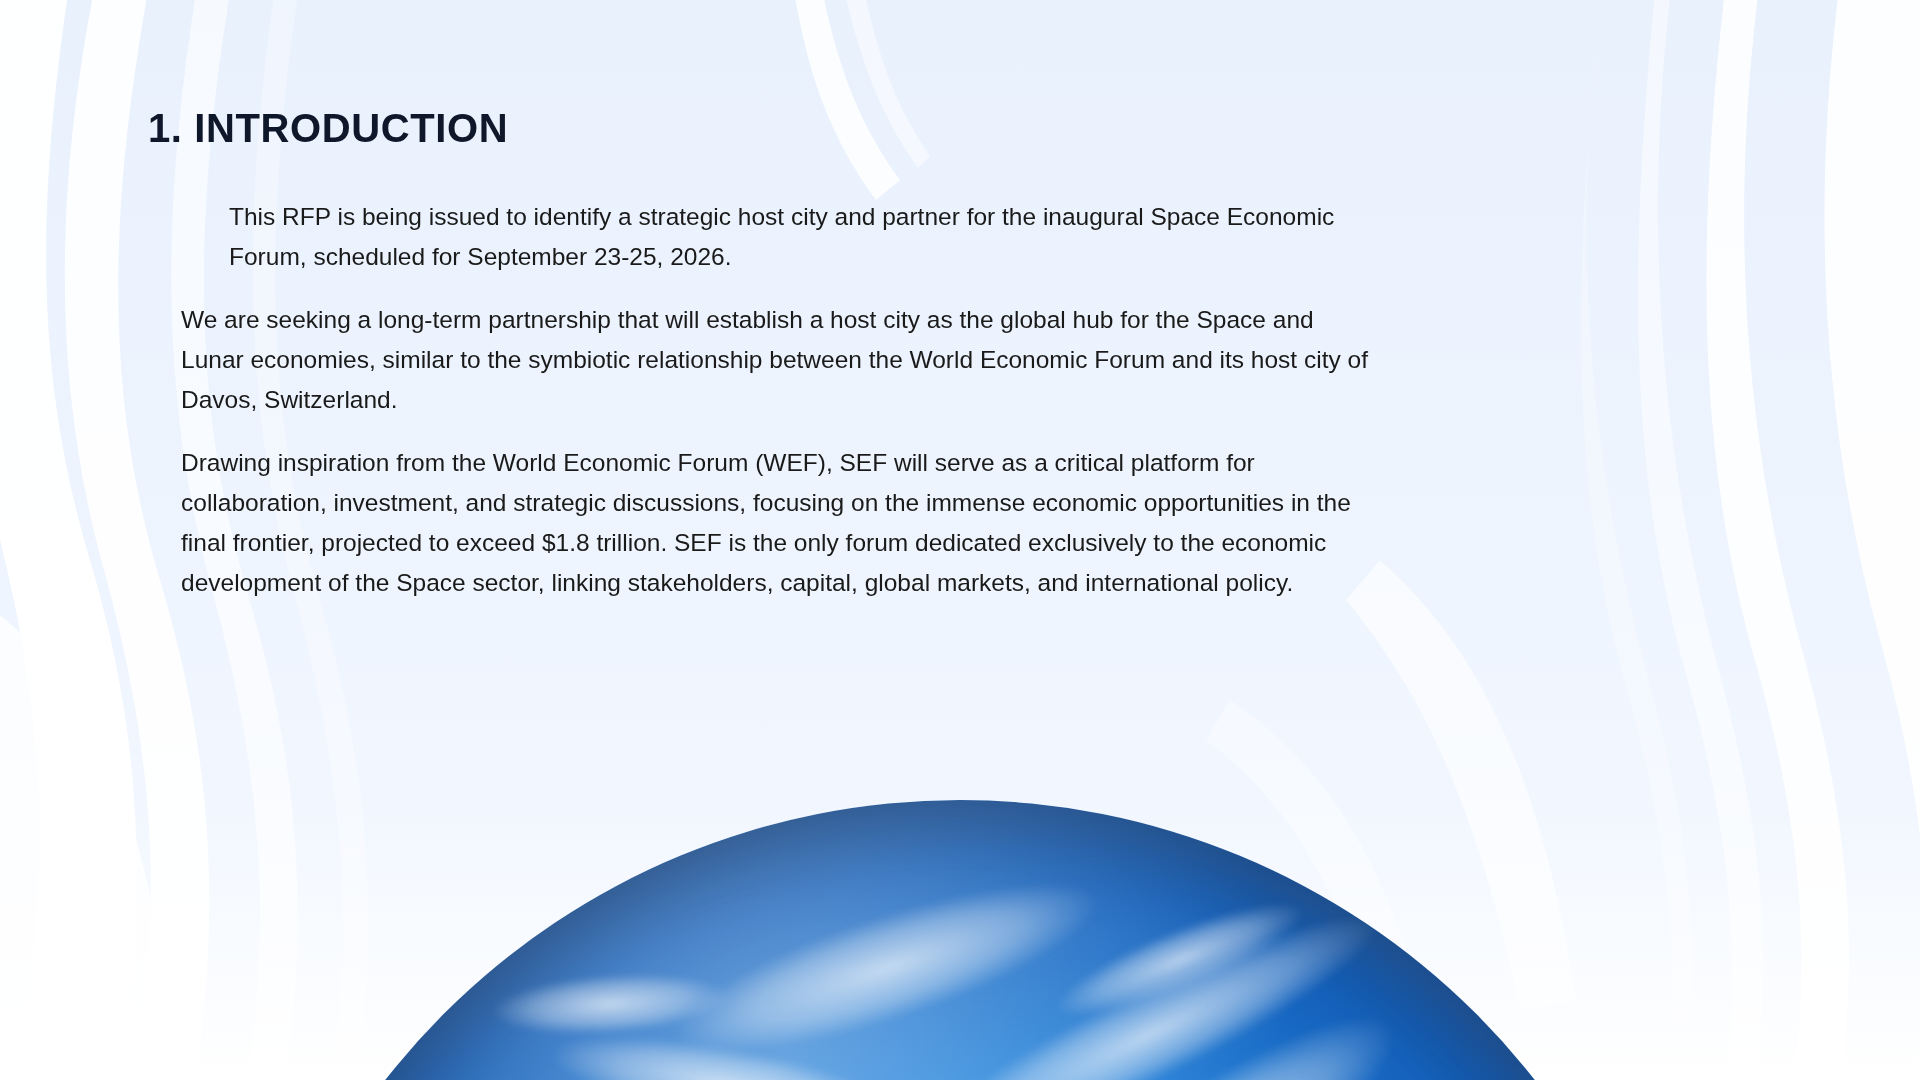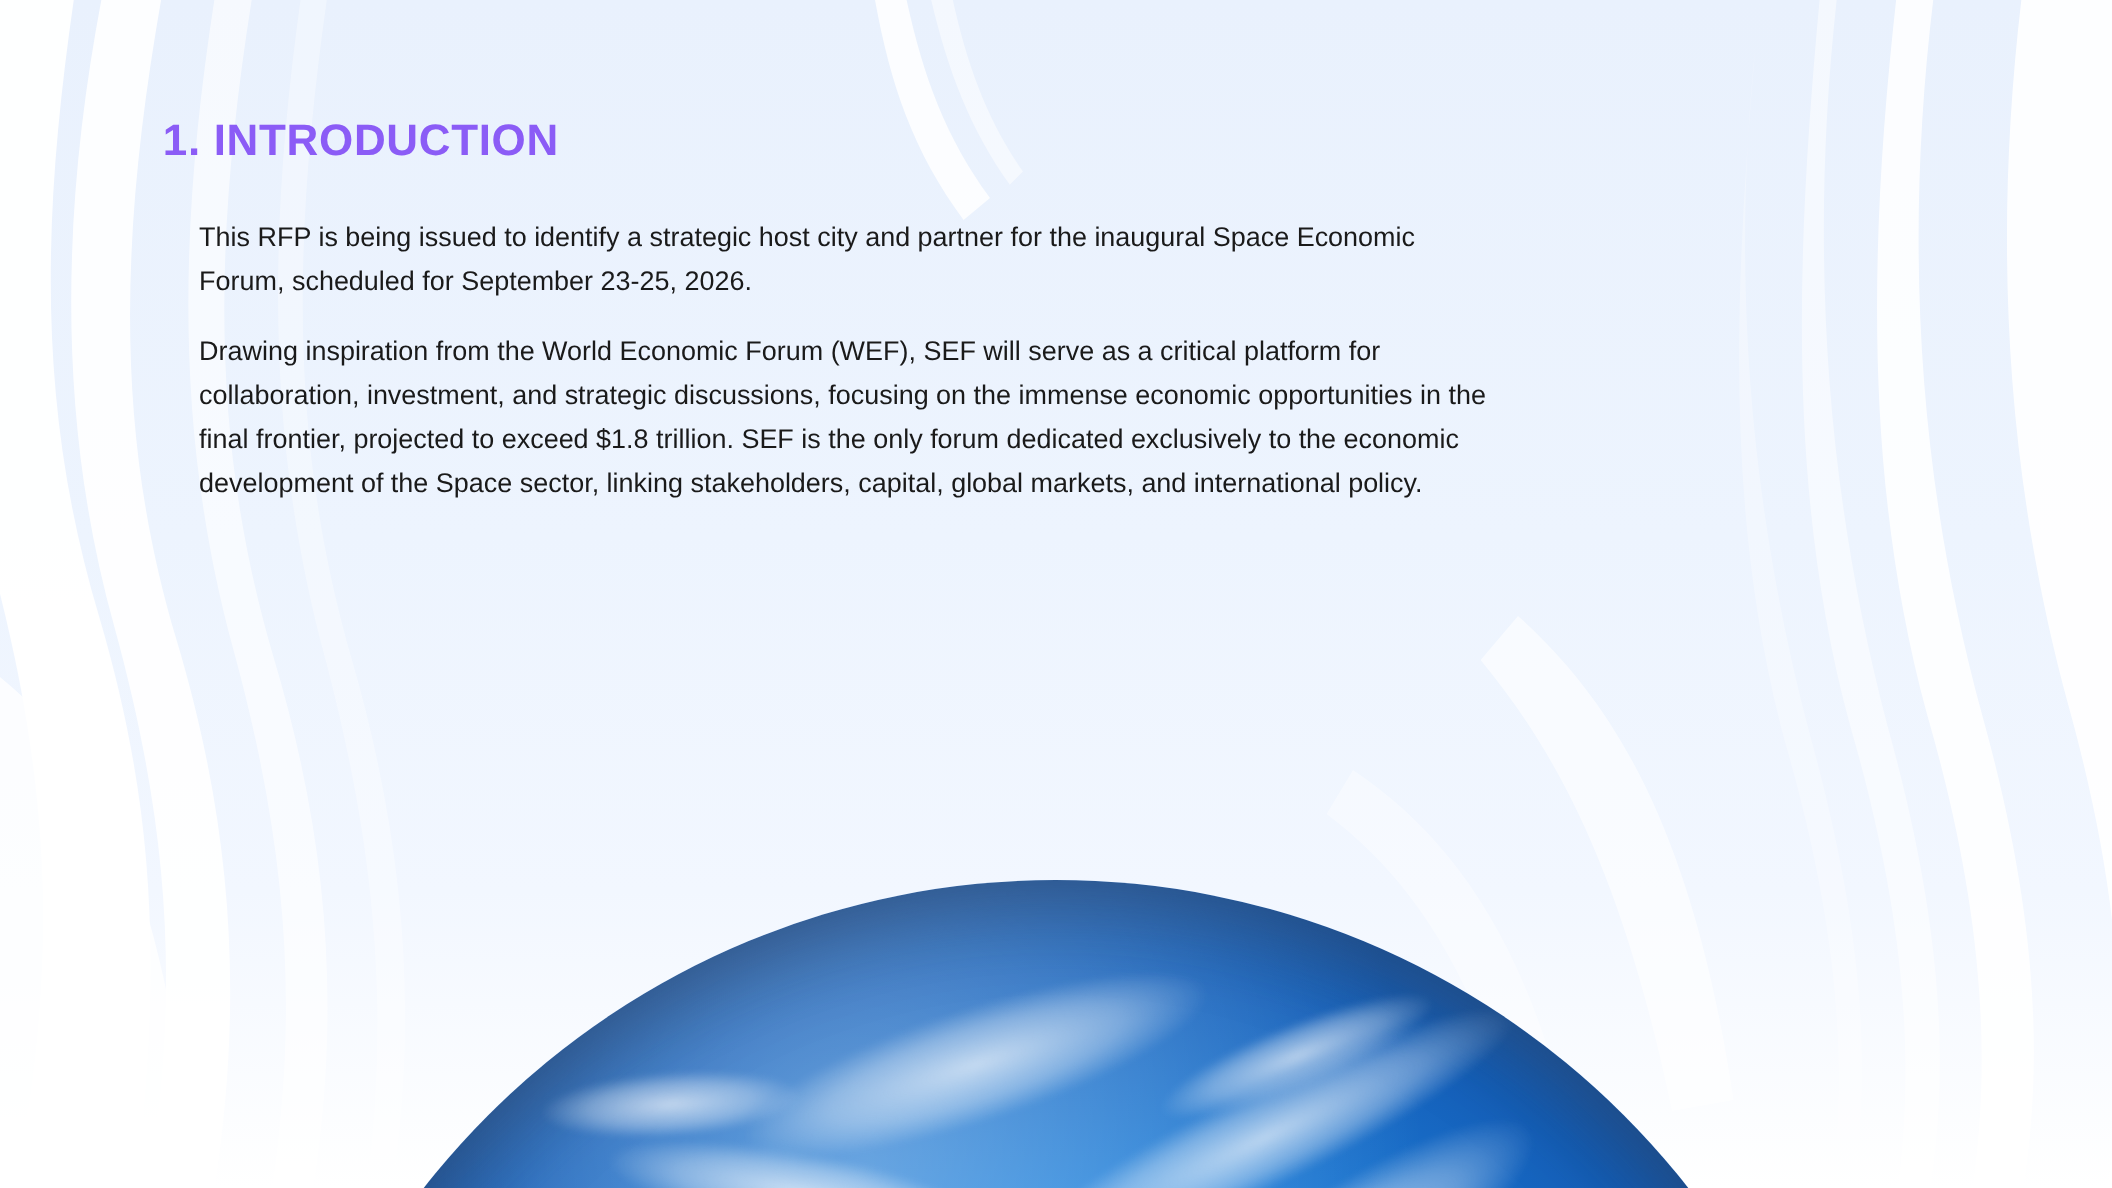--- a/index.html
+++ b/index.html
@@ -105,37 +105,37 @@
     position:absolute;
     left:0; top:0;
     width:1920px;
   }
   .page-title {
     position:absolute;
     left:148px; top:106px;
     font-size:40px;
     font-weight:bold;
     letter-spacing:.6px;
-    color:#8b5cf6;
+    color:#0f172a;
     white-space:nowrap;
   }
   .body-block {
     position:absolute;
     left:181px; top:197px;
     width:1220px;
   }
   .para {
     font-size:24.5px;
     line-height:40px;
     color:#1a1a1a;
     margin-bottom:23px;
     text-align:left;
   }
   .para:last-child { margin-bottom:16px; }
-  .p1 { width:1148px; }
+  .p1 { width:1148px;margin-left:48px; }
   .p2 { width:1196px; }
   .p3 { width:1160px; }
   .p4 { width:1218px; }
 </style>
 </head>
 <body>
 
 <div id="slide">
 
   <div class="bg-wash"></div>
@@ -179,17 +179,18 @@
       <div class="earth-shade"></div>
     </div>
     <div class="earth-rim"></div>
   </div>
 
   <div class="content">
     <h1 class="page-title">1. INTRODUCTION</h1>
 
     <div class="body-block">
       <p class="para p1">This RFP is being issued to identify a strategic host city and partner for the inaugural Space Economic Forum, scheduled for September 23-25, 2026.</p>
+      <p class="para p2">We are seeking a long-term partnership that will establish a host city as the global hub for the Space and Lunar economies, similar to the symbiotic relationship between the World Economic Forum and its host city of Davos, Switzerland.</p>
       <p class="para p4">Drawing inspiration from the World Economic Forum (WEF), SEF will serve as a critical platform for collaboration, investment, and strategic discussions, focusing on the immense economic opportunities in the final frontier, projected to exceed $1.8 trillion. SEF is the only forum dedicated exclusively to the economic development of the Space sector, linking stakeholders, capital, global markets, and international policy.</p>
     </div>
   </div>
 
 </div>
 
 </body></html>

